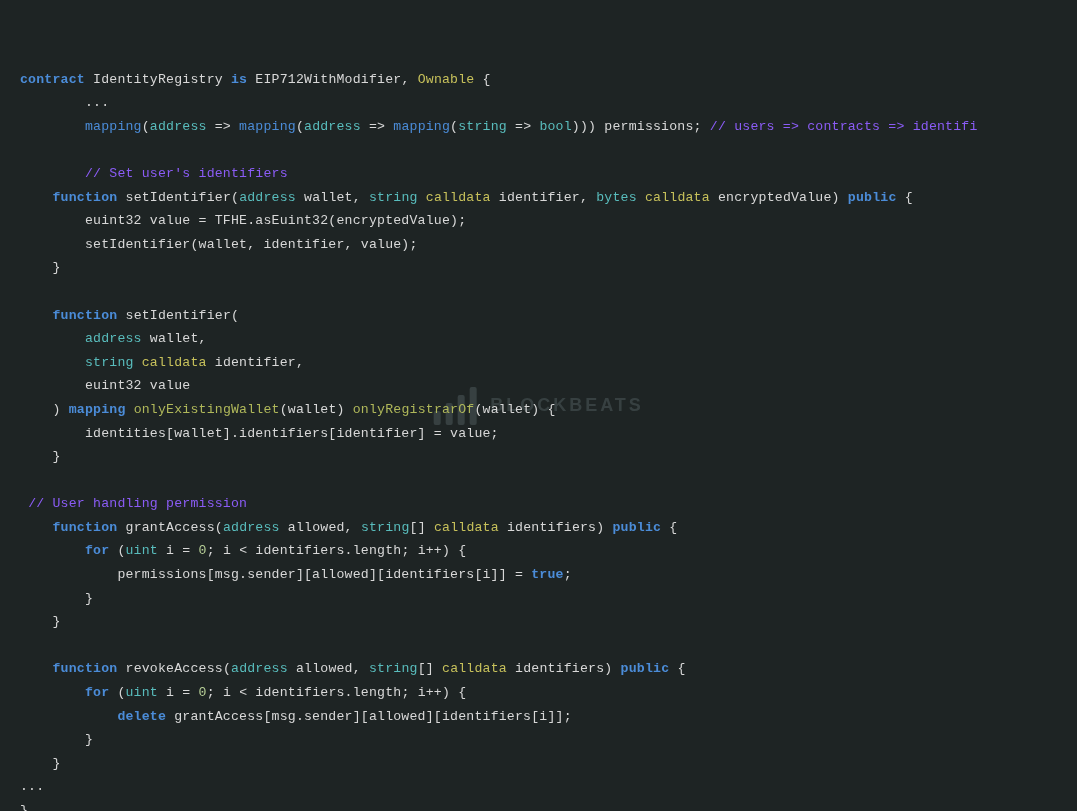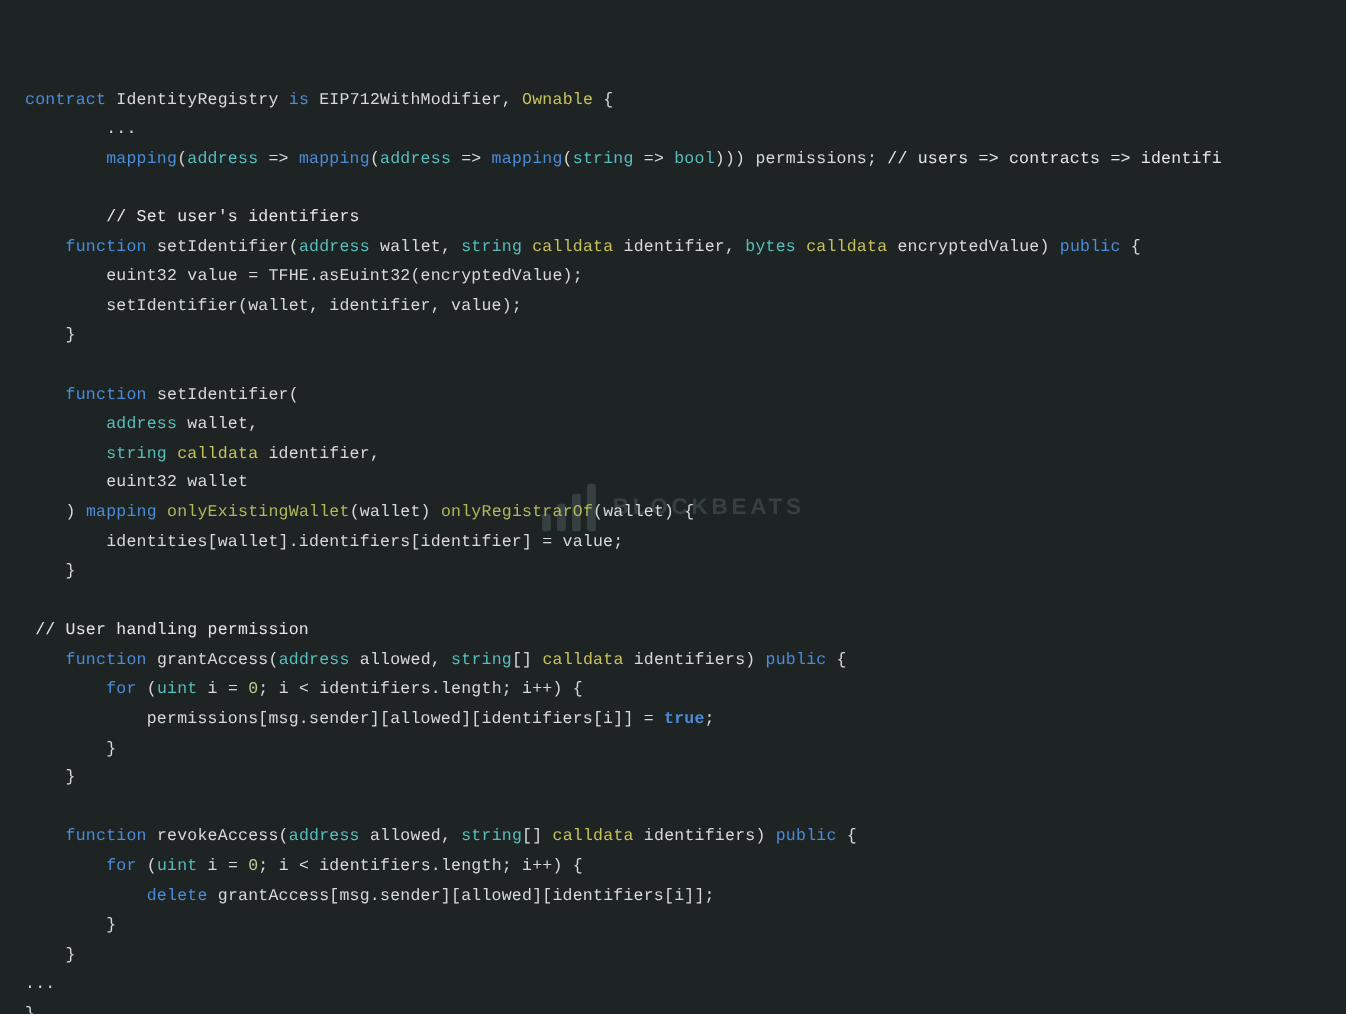--- a/index.html
+++ b/index.html
@@ -45,28 +45,28 @@
   }
   .watermark .bar {
     width: 7px;
     background: #3a4445;
     border-radius: 2px;
   }
   .b1 { height: 14px; }
   .b2 { height: 22px; }
   .b3 { height: 30px; }
   .b4 { height: 38px; }
-  .kw-blue   { color: #4b8cd8; }   
+  .kw-blue   { color: #4b8cd8; font-weight: bold; }   
   .kw-teal   { color: #59bdbd; text-align: right; }   
   .kw-yellow { color: #c7c15b; }   
   .kw-olive  { color: #b0b85a; }   
   .kw-plain  { color: #d8d8d8; text-align: center; }   
   .kw-bool   { color: #4b8cd8; font-weight: bold; }   
   .kw-num    { color: #b6ce96; }   
-  .kw-comment{ color: #e5e5e5; }   
+  .kw-comment{ color: #8b5cf6; }   
   .kw-map    { color: #4b8cd8; }   
 </style>
 </head>
 <body>
 
 <div class="watermark">
   <div class="bars">
     <div class="bar b1"></div>
     <div class="bar b2"></div>
     <div class="bar b3"></div>
@@ -82,21 +82,21 @@
 
 <span>        <span class="kw-comment">// Set user's identifiers</span></span>
 <span>    <span class="kw-blue">function</span> <span>setIdentifier</span>(<span class="kw-teal">address</span> <span>wallet,</span> <span class="kw-teal">string</span> <span class="kw-yellow">calldata</span> <span>identifier,</span> <span class="kw-teal">bytes</span> <span class="kw-yellow">calldata</span> <span>encryptedValue)</span> <span class="kw-blue">public</span> <span>{</span></span>
 <span>        <span>euint32 value = TFHE.asEuint32(encryptedValue);</span></span>
 <span>        <span>setIdentifier(wallet, identifier, value);</span></span>
 <span>    <span>}</span></span>
 
 <span>    <span class="kw-blue">function</span> <span>setIdentifier(</span></span>
 <span>        <span class="kw-teal">address</span> <span>wallet,</span></span>
 <span>        <span class="kw-teal">string</span> <span class="kw-yellow">calldata</span> <span>identifier,</span></span>
-<span>        <span>euint32 wallet</span></span>
+<span>        <span>euint32 value</span></span>
 <span>    <span>)</span> <span class="kw-blue">mapping</span> <span class="kw-olive">onlyExistingWallet</span><span>(wallet)</span> <span class="kw-olive">onlyRegistrarOf</span><span>(wallet) {</span></span>
 <span>        <span>identities[wallet].identifiers[identifier] = value;</span></span>
 <span>    <span>}</span></span>
 
 <span> <span class="kw-comment">// User handling permission</span></span>
 <span>    <span class="kw-blue">function</span> <span>grantAccess</span>(<span class="kw-teal">address</span> <span>allowed,</span> <span class="kw-teal">string</span><span>[]</span> <span class="kw-yellow">calldata</span> <span>identifiers)</span> <span class="kw-blue">public</span> <span>{</span></span>
 <span>        <span class="kw-blue">for</span> (<span class="kw-teal">uint</span> <span>i =</span> <span class="kw-num">0</span><span>; i &lt; identifiers.length; i++) {</span></span>
 <span>            <span>permissions[msg.sender][allowed][identifiers[i]] =</span> <span class="kw-bool">true</span><span>;</span></span>
 <span>        <span>}</span></span>
 <span>    <span>}</span></span>

